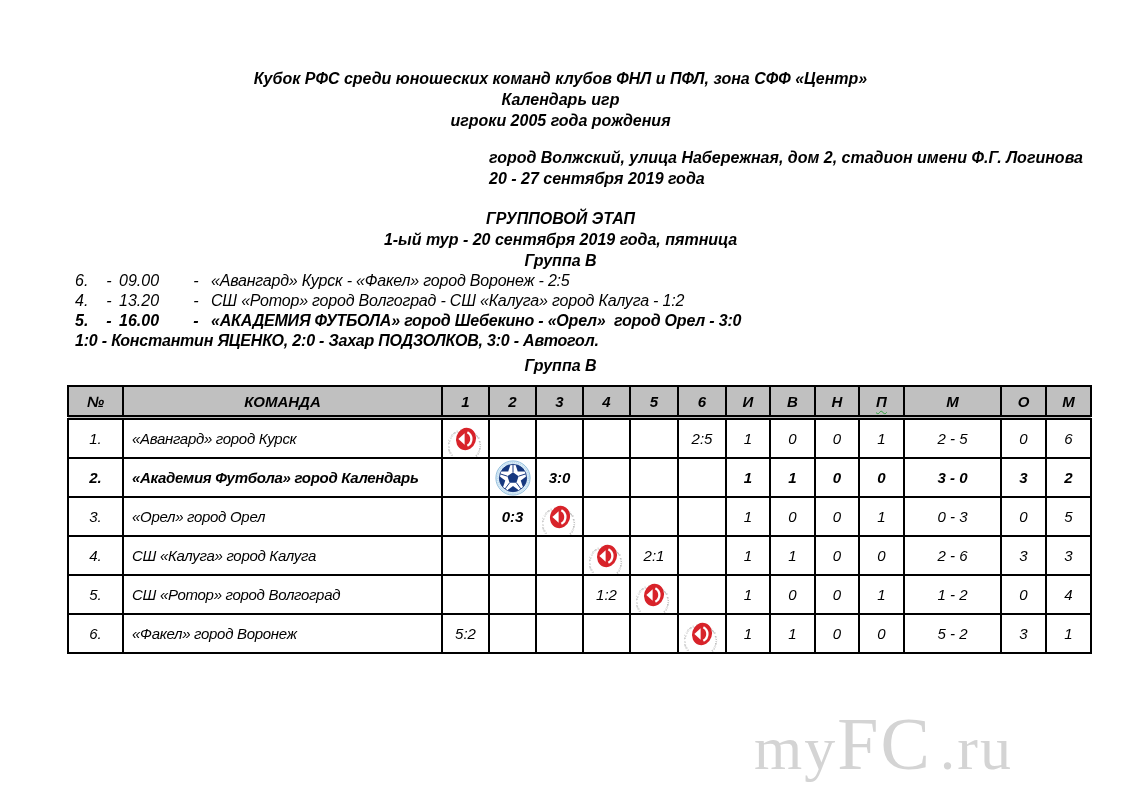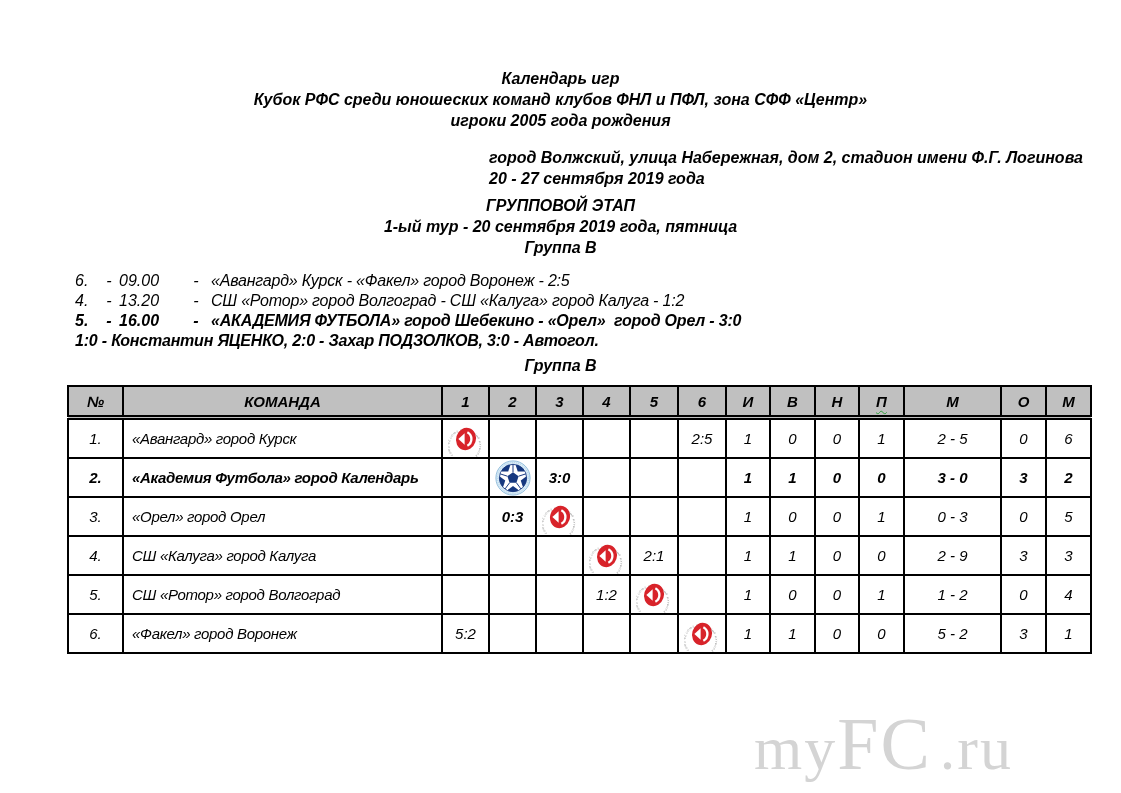--- a/index.html
+++ b/index.html
@@ -3,21 +3,21 @@
 <meta charset="utf-8">
 <style>
   html,body{margin:0;padding:0;}
   body{width:1121px;height:793px;background:#ffffff;font-family:"Liberation Sans",sans-serif;color:#000;}
   .page{position:relative;width:1121px;height:793px;background:#fff;overflow:hidden;}
 
   .title-block{position:absolute;top:68px;left:0;right:0;text-align:center;
     font-size:16px;font-weight:bold;font-style:italic;line-height:21px;}
   .venue-block{position:absolute;top:147px;right:38px;
     font-size:16px;font-weight:bold;font-style:italic;line-height:21px;}
-  .stage-block{position:absolute;top:195px;left:0;right:0;text-align:center;
+  .stage-block{position:absolute;top:208px;left:0;right:0;text-align:center;
     font-size:16px;font-weight:bold;font-style:italic;line-height:21px;}
 
   .matches{position:absolute;top:271px;left:75px;font-size:16px;font-style:italic;line-height:20px;}
   .match-row{display:flex;white-space:pre;}
   .match-row.highlight{font-weight:bold;}
   .m-num{width:24px;}
   .m-sep{width:20px;text-align:center;}
   .m-time{width:62px;}
   .m-sep2{width:30px;text-align:center;}
   .m-text{letter-spacing:-0.2px;}
@@ -83,22 +83,22 @@
           <polygon points="11.2,1.9 16.9,6.05 14.7,12.75 7.7,12.75 5.5,6.05"></polygon>
         </g>
       </g>
     </symbol>
   </defs>
 </svg>
 
 <div class="page">
 
   <div class="title-block">
+    <div>Кубок РФС среди юношеских команд клубов ФНЛ и ПФЛ, зона СФФ «Центр»</div>
     <div>Календарь игр</div>
-    <div>Кубок РФС среди юношеских команд клубов ФНЛ и ПФЛ, зона СФФ «Центр»</div>
     <div>игроки 2005 года рождения</div>
   </div>
 
   <div class="venue-block">
     <div>город Волжский, улица Набережная, дом 2, стадион имени Ф.Г. Логинова</div>
     <div>20 - 27 сентября 2019 года</div>
   </div>
 
   <div class="stage-block">
     <div>ГРУППОВОЙ ЭТАП</div>
@@ -244,21 +244,21 @@
             <svg class="logo">
               <use href="#logo-sff"></use>
             </svg>
           </td>
         <td>2:1</td>
         <td></td>
         <td>1</td>
         <td>1</td>
         <td>0</td>
         <td>0</td>
-        <td>2 - 9</td>
+        <td>2 - 6</td>
         <td>3</td>
         <td>3</td>
       </tr>
       <tr>
         <td>5.</td>
         <td class="team">СШ «Ротор» город Волгоград</td>
         <td></td>
         <td></td>
         <td></td>
         <td>1:2</td>

